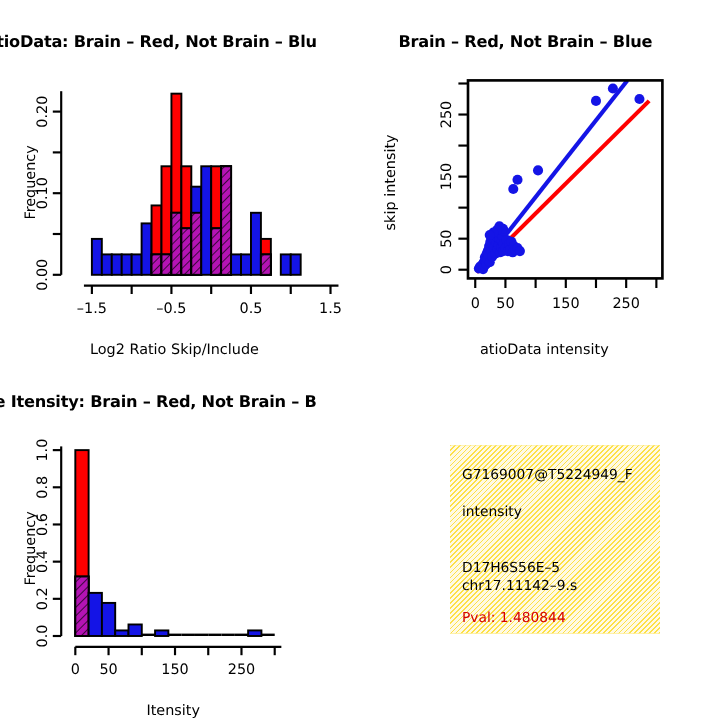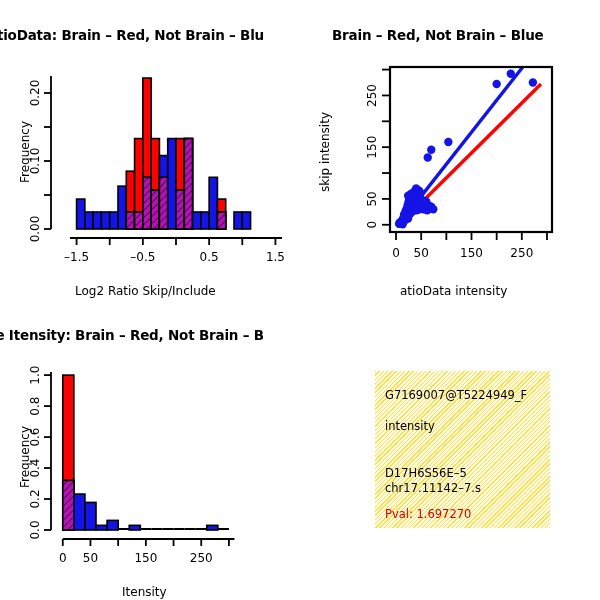--- a/index.html
+++ b/index.html
@@ -253,15 +253,15 @@
       <text x="201.23076923076923" y="262" font-size="12" font-family="&quot;DejaVu Sans&quot;, sans-serif" fill="#000" text-anchor="middle">250</text>
       <line x1="228.92307692307693" y1="239" x2="228.92307692307693" y2="246" stroke="#000" stroke-width="1.8"></line>
     </svg>
 </div>
 
 <div class="txtpanel">
   <div class="hatch"></div>
   <div class="txtline" style="top:17px;">G7169007@T5224949_F</div>
   <div class="txtline" style="top:48px;">intensity</div>
   <div class="txtline" style="top:79px;margin-top:16px;">D17H6S56E–5</div>
-  <div class="txtline" style="top:110px;">chr17.11142–7.s</div>
-  <div class="txtline pv" style="top:136px;">Pval: 1.697270</div>
+  <div class="txtline" style="top:110px;">chr17.11142–9.s</div>
+  <div class="txtline pv" style="top:136px;">Pval: 1.480844</div>
 </div>
 
 </body></html>

